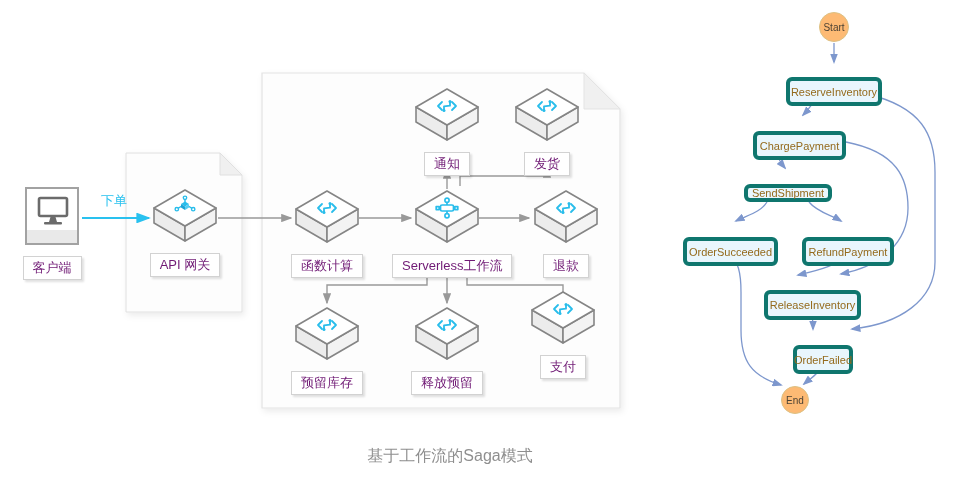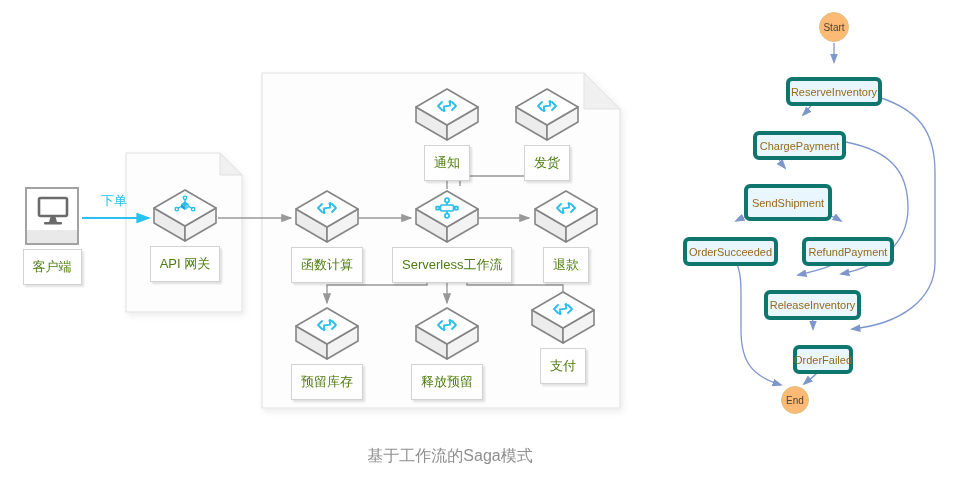--- a/index.html
+++ b/index.html
@@ -7,23 +7,23 @@
   body { font-family:"Liberation Sans","DejaVu Sans",sans-serif; }
   #canvas { position:relative; width:954px; height:483px; background:#fff; overflow:hidden; }
   #underlay { position:absolute; left:0; top:0; }
 
   
   .hexnode { position:absolute; width:110px; text-align:center; }
   .hexnode svg.hex { display:block; margin:0 auto; }
   .hex-top   { fill:#ffffff; stroke:#858585; stroke-width:1.6; stroke-linejoin:round; }
   .hex-left  { fill:#ececec; stroke:#858585; stroke-width:1.6; stroke-linejoin:round; }
   .hex-right { fill:#f3f3f3; stroke:#858585; stroke-width:1.6; stroke-linejoin:round; }
-  .nodelabel { display:inline-block; margin-top:3px; background:#fff; border:1px solid #d2d2d2;
-               box-shadow:2px 2px 2px rgba(0,0,0,0.12); padding:8px 9px; font-size:13px;
-               color:#4d7c0f; white-space:nowrap; }
+  .nodelabel { display:inline-block; margin-top:10px; background:#fff; border:1px solid #d2d2d2;
+               box-shadow:2px 2px 2px rgba(0,0,0,0.12); padding:2px 9px; font-size:13px;
+               color:#701a75; white-space:nowrap; }
   #client-box { position:absolute; left:25px; top:187px; width:54px; height:58px;
                 border:2px solid #a2a2a2; background:#fff; }
   #client-box .strip { position:absolute; left:0; right:0; bottom:0; height:13px; background:#e9e9e9; }
   #client-box svg { position:absolute; left:8px; top:6px; }
   #client-label-wrap { position:absolute; left:0px; top:246px; width:104px; text-align:center; }
   #order-label { position:absolute; left:88px; top:192px; width:52px; text-align:center;
                  color:#29c1ef; font-size:13px; }
 
   #diagram-title { position:absolute; left:330px; top:446px; width:240px; text-align:center;
                    color:#8f8f8f; font-size:16px; }
@@ -229,21 +229,21 @@
         <polygon class="hex-right" points="63,19 32,37 32,52 63,34"></polygon>
         <polygon class="hex-top" points="32,1 63,19 32,37 1,19"></polygon>
       <use href="#icon-fc" x="20" y="6" width="24" height="24"></use>
     </svg>
     <span class="nodelabel">支付</span>
   </div>
 
   <div class="terminal" style="left:819px;top:12px;width:30px;height:30px">Start</div>
   <div class="state" style="left:786px;top:65px;width:96px;height:29px">ReserveInventory</div>
   <div class="state" style="left:753px;top:119px;width:93px;height:29px">ChargePayment</div>
-  <div class="state" style="left:744px;top:172px;width:88px;height:37px">SendShipment</div>
+  <div class="state" style="left:744px;top:172px;width:88px;height:18px">SendShipment</div>
   <div class="state" style="left:683px;top:225px;width:95px;height:29px">OrderSucceeded</div>
   <div class="state" style="left:802px;top:225px;width:92px;height:29px">RefundPayment</div>
   <div class="state" style="left:764px;top:278px;width:97px;height:30px">ReleaseInventory</div>
   <div class="state" style="left:793px;top:333px;width:60px;height:29px">OrderFailed</div>
   <div class="terminal" style="left:781px;top:386px;width:28px;height:28px">End</div>
 
   <div id="diagram-title">基于工作流的Saga模式</div>
 
 </div>
 

